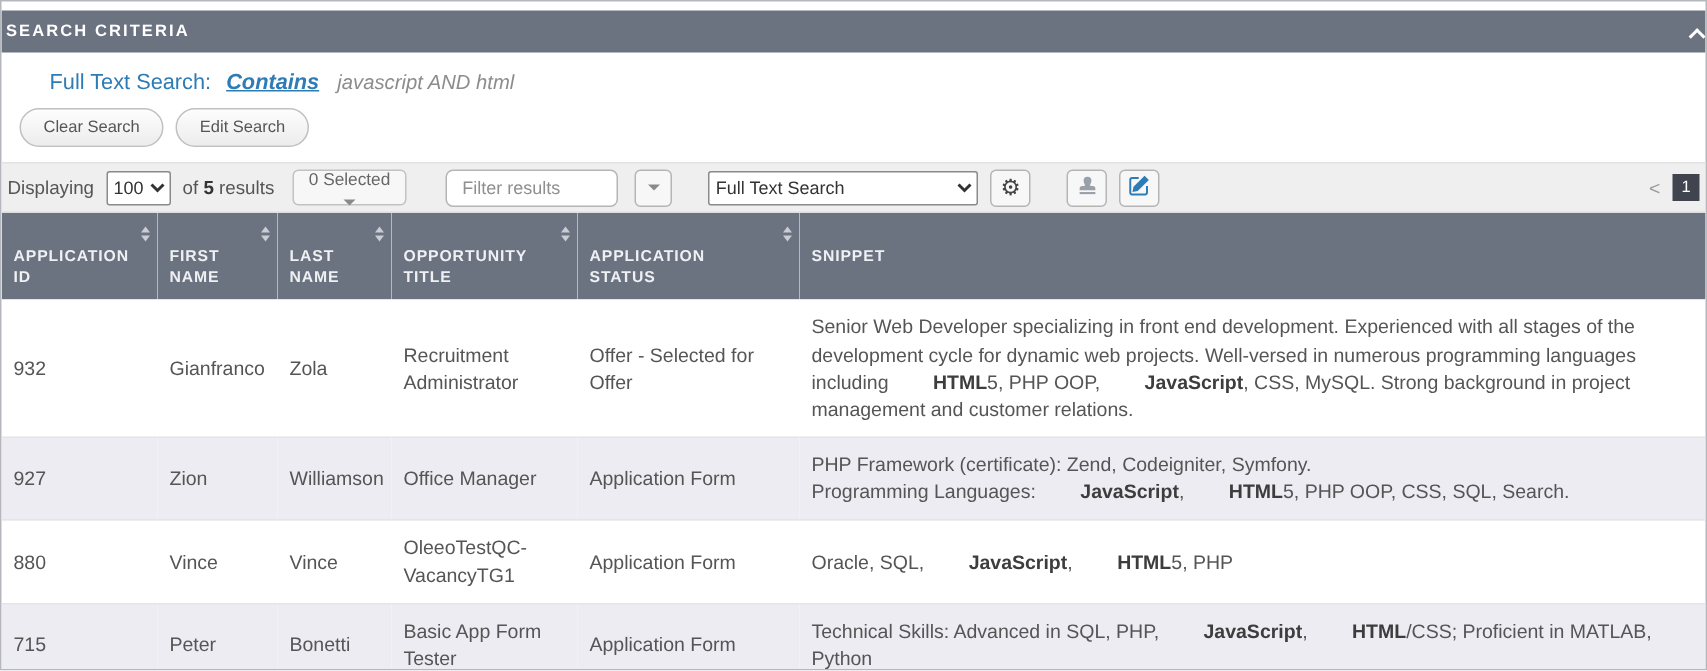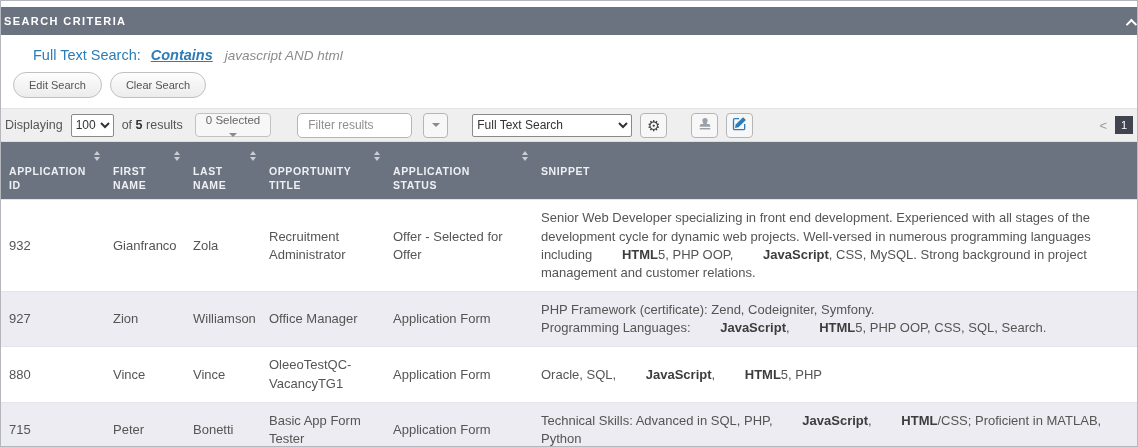--- a/index.html
+++ b/index.html
@@ -53,21 +53,21 @@
   }
   .filter-input {
     font-family: inherit; height: 25px; border: 1px solid #b5b5b5; border-radius: 5px;
     padding: 0 10px; width: 115px; font-size: 12px; color: #555; margin-left: 18px; background: #fff;
   }
   .filter-input::placeholder { color: #8f8f8f; }
   .mini-btn {
     width: 25px; height: 25px; border: 1px solid #b5b5b5; border-radius: 4px; background: #f7f7f7;
     display: inline-flex; align-items: center; justify-content: center; cursor: pointer; margin-left: 3px;
   }
-  .search-type-select { width: 160px; margin-left: 16px; }
+  .search-type-select { width: 180px; margin-left: 16px; }
   .icon-btn {
     height: 25px; min-width: 27px; border: 1px solid #b5b5b5; border-radius: 4px; background: #f7f7f7;
     display: inline-flex; align-items: center; justify-content: center; cursor: pointer; padding: 0 5px;
   }
   .gear-glyph { font-size: 15px; color: #444; line-height: 1; }
   .tool-gap { width: 8px; }
   .pagination { margin-left: auto; display: flex; align-items: center; gap: 8px; }
   .page-prev { color: #9a9a9a; font-size: 13px; cursor: pointer; }
   .page-current {
     min-width: 18px; height: 18px; background: #3f444e; color: #fff; font-size: 11px;
@@ -100,22 +100,22 @@
     <span class="chev-up"></span>
   </div>
 
   <div class="criteria-line">
     <span class="crit-label">Full Text Search:</span>
     <span class="crit-op">Contains</span>
     <span class="crit-terms">javascript AND html</span>
   </div>
 
   <div class="actions-row">
+    <button class="pill">Clear Search</button>
     <button class="pill">Edit Search</button>
-    <button class="pill">Clear Search</button>
   </div>
 
   <div class="toolbar">
     <span>Displaying</span>
     <select>
       <option>100</option>
     </select>
     <span class="of-results">
       <span>of</span>
       <b>5</b>

